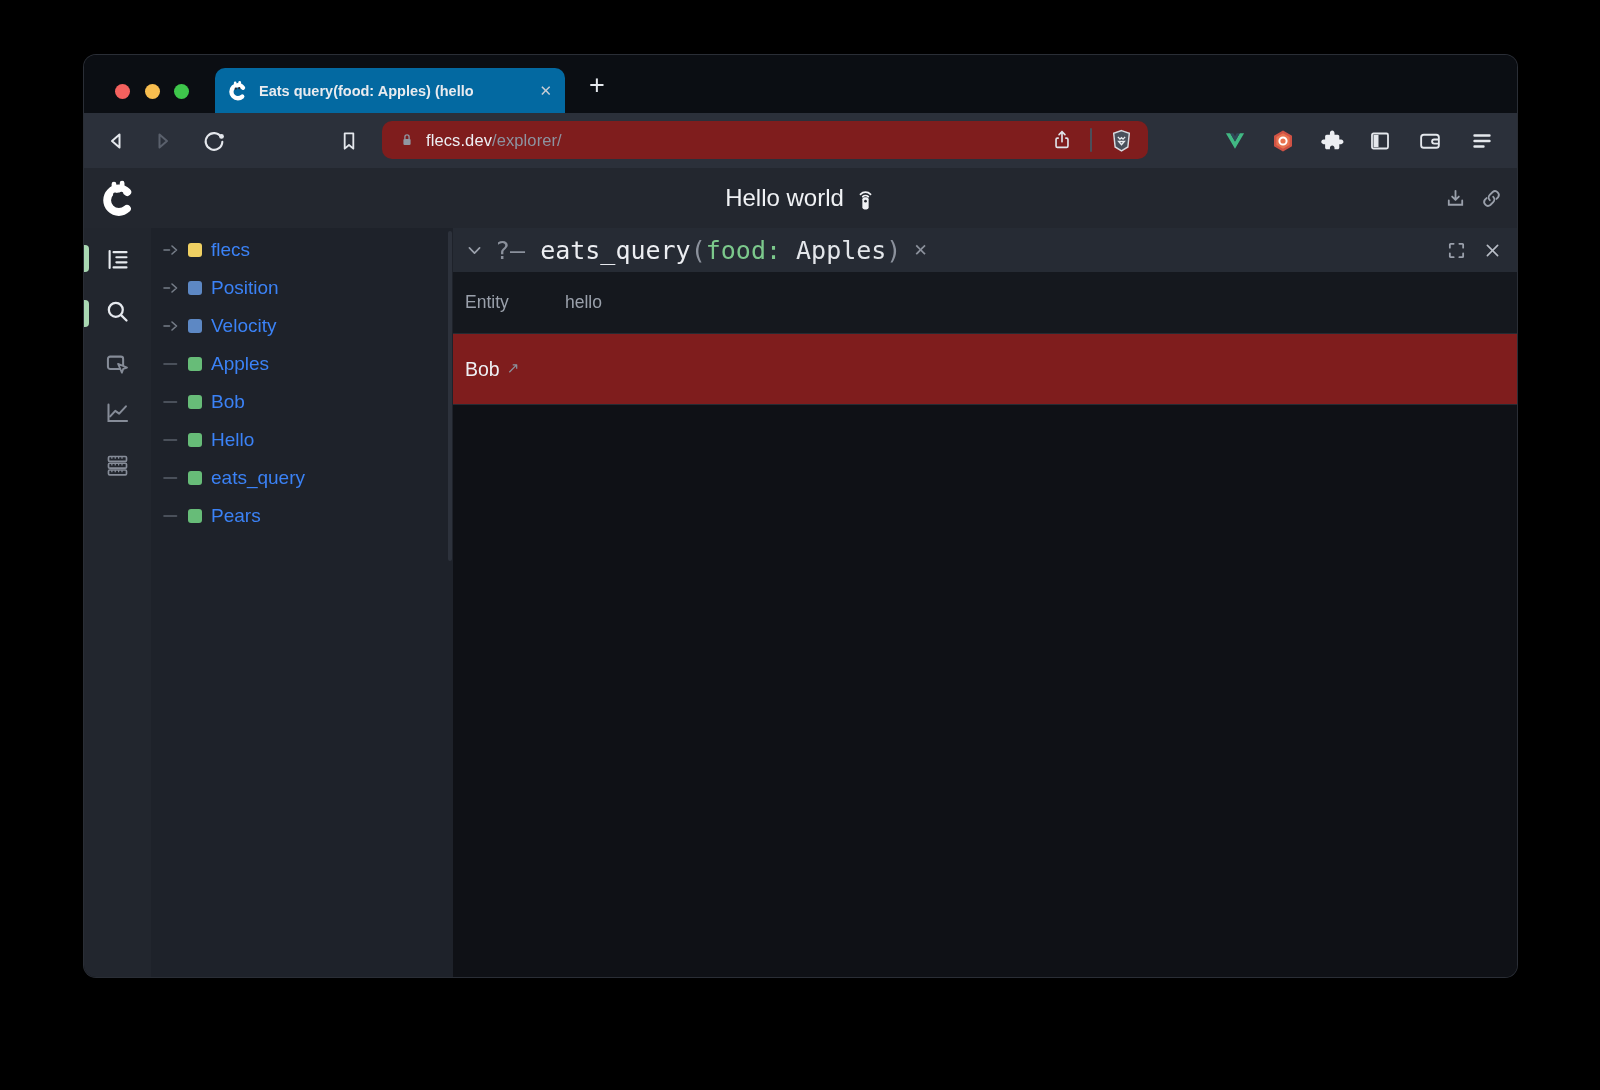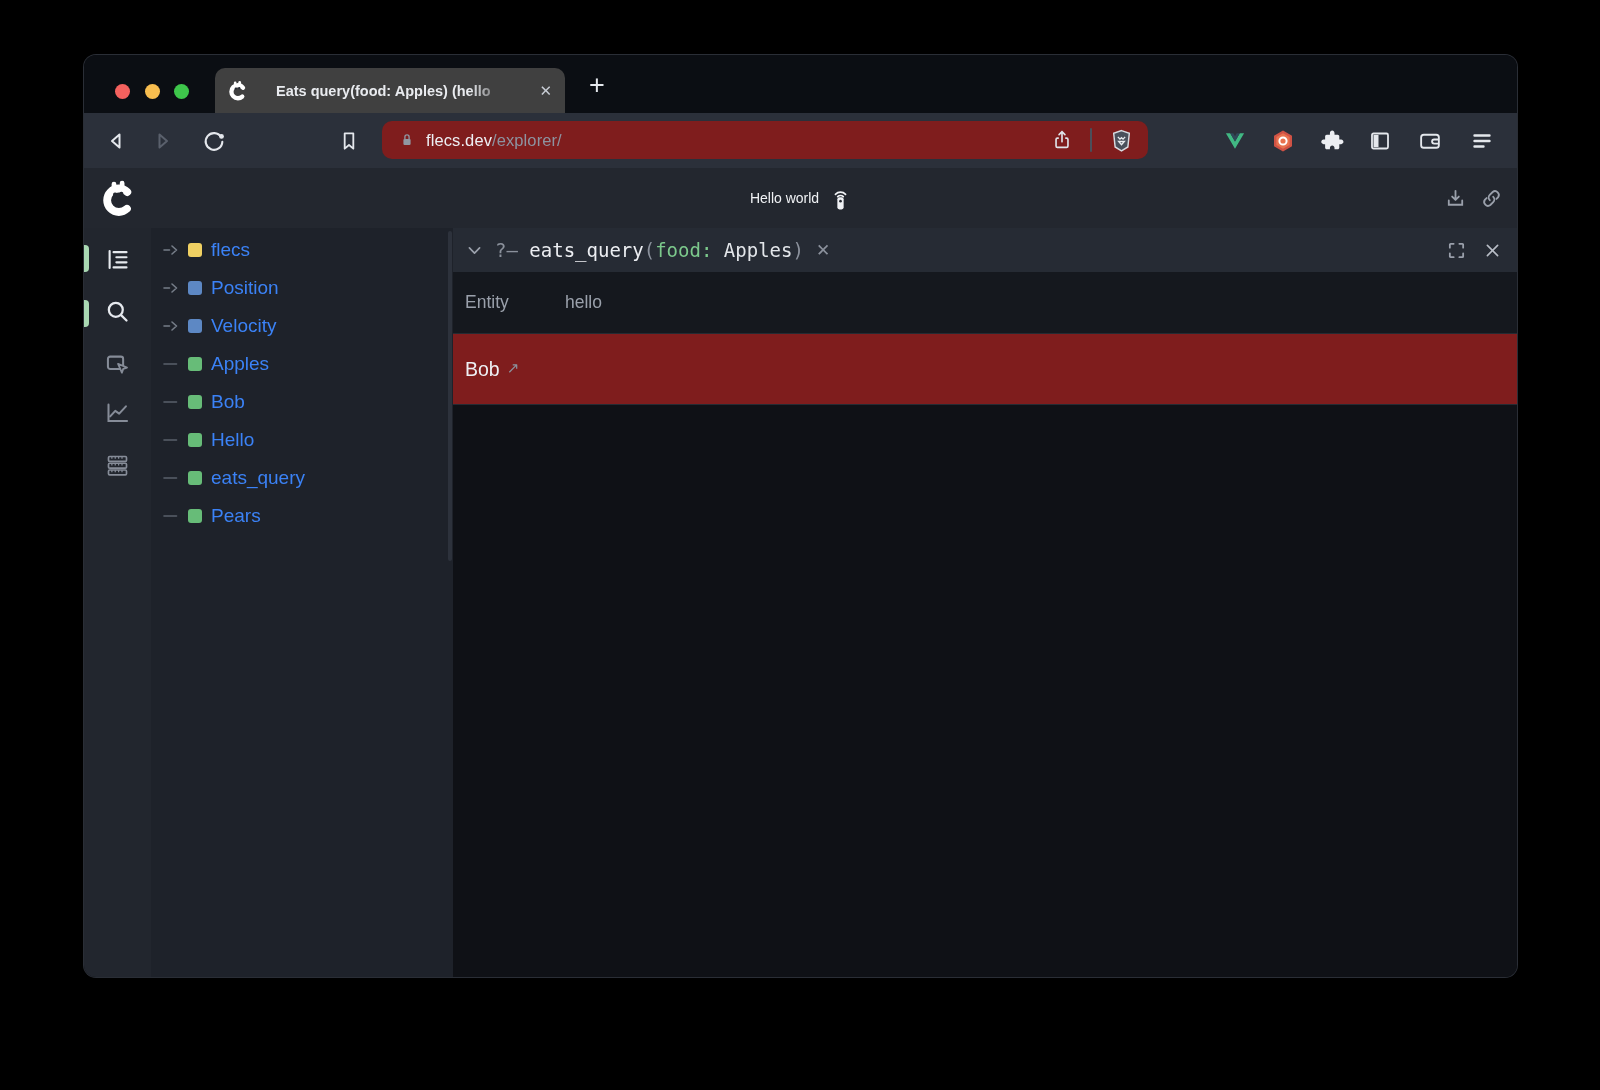--- a/index.html
+++ b/index.html
@@ -4,61 +4,61 @@
 <style>
   * { margin:0; padding:0; box-sizing:border-box; }
   html,body { width:1600px; height:1090px; background:#000; font-family:"Liberation Sans",sans-serif; overflow:hidden; }
   .window { position:absolute; left:84px; top:55px; width:1433px; height:922px; background:#0f1116;
             border-radius:12px; overflow:hidden; box-shadow:0 0 0 1px #2a2e36; }
 
   
   .tabbar { position:relative; height:58px; background:#0b0e13; }
   .traffic { position:absolute; width:15px; height:15px; border-radius:50%; top:29px; }
   .t-red{ left:31px; background:#f4615e; } .t-yellow{ left:61px; background:#f7bd4f; } .t-green{ left:90px; background:#3ec64b; }
-  .tab { position:absolute; left:131px; top:13px; width:350px; height:45px; background:#404040;
-         border-radius:10px 10px 0 0; display:flex; align-items:center; padding:0 13px; gap:27px; }
+  .tab { position:absolute; left:131px; top:13px; width:350px; height:45px; background:#0369a1;
+         border-radius:10px 10px 0 0; display:flex; align-items:center; padding:0 13px; gap:10px; }
   .tab-title { flex:1; color:#e9ebef; font-size:14.5px; font-weight:600; white-space:nowrap; overflow:hidden;
                -webkit-mask-image:linear-gradient(90deg,#000 82%,transparent 98%); mask-image:linear-gradient(90deg,#000 82%,transparent 98%); }
   .tab-close { color:#c7ccd4; font-size:15px; cursor:default; }
   .newtab { position:absolute; left:505px; top:15px; color:#e4e7ec; font-size:27px; font-weight:300; }
 
   
   .toolbar { position:relative; height:55px; background:#2b303a; }
   .toolbar svg, .appheader svg { display:block; }
   .tb { position:absolute; top:50%; transform:translate(-50%,-50%); }
   .urlpill { position:absolute; left:298px; top:8px; width:766px; height:38px; background:#7f1d1d; border-radius:10px;
              display:flex; align-items:center; padding:0 16px; }
   .url { font-size:16.5px; margin-left:10px; letter-spacing:.1px; }
   .url .host { color:#edeff3; font-weight:500; } .url .path { color:#8d93a0; }
   .pill-right { position:absolute; right:14px; top:0; height:38px; display:flex; align-items:center; gap:17px; }
   .vdivider { width:2px; height:24px; background:#4a4f5a; border-radius:1px; }
 
   
   .appheader { position:relative; height:60px; background:#23272f; }
   .logo { position:absolute; left:17px; top:11px; }
   .apptitle { position:absolute; left:0; right:0; top:0; height:60px; display:flex; align-items:center; justify-content:center; gap:11px; }
-  .apptitle span { color:#f0f2f5; font-size:14px; font-weight:400; }
+  .apptitle span { color:#f0f2f5; font-size:24px; font-weight:400; }
   .hdr-right { position:absolute; right:14px; top:0; height:60px; display:flex; align-items:center; gap:13px; }
 
   
   .bodyrow { display:flex; height:749px; }
   .iconbar { position:relative; width:67px; background:#22262e; flex:none; }
   .pill { position:absolute; left:0; width:5px; height:27px; background:#a9d8b2; border-radius:0 4px 4px 0; }
   .sb-ic { position:absolute; left:20px; }
 
   .tree { position:relative; width:302px; background:#1e222a; flex:none; padding-top:3px; }
   .tree-row { height:38px; display:flex; align-items:center; padding-left:12px; gap:9px; }
   .tprefix { width:16px; height:16px; flex:none; }
   .square { width:14px; height:14px; border-radius:3px; flex:none; }
   .tlabel { color:#3b82f6; font-size:19px; }
   .tree-thumb { position:absolute; right:1px; top:3px; width:4px; height:330px; background:#2d323c; border-radius:2px; }
 
   .main { flex:1; background:#0f1116; display:flex; flex-direction:column; }
   .querybar { position:relative; height:44px; background:#262b34; display:flex; align-items:center; padding:0 13px; flex:none; }
-  .qtext { font-family:"DejaVu Sans Mono",monospace; font-size:19px; white-space:pre; margin-left:12px; }
+  .qtext { font-family:"DejaVu Sans Mono",monospace; font-size:25px; white-space:pre; margin-left:12px; }
   .q-dim { color:#8b919c; } .q-name { color:#eceef2; } .q-param { color:#7cc98c; } .q-arg { color:#e3e6ea; }
   .q-close { color:#8b919c; font-size:17px; margin-left:12px; font-family:"DejaVu Sans",sans-serif; }
   .qbar-right { position:absolute; right:16px; top:0; height:44px; display:flex; align-items:center; gap:18px; }
 
   .thead { height:62px; background:#15181e; border-bottom:1px solid #262b33; display:grid; grid-template-columns:100px 1fr;
            align-items:center; padding-left:12px; color:#9aa0ab; font-size:17.5px; flex:none; }
   .trow { height:71px; background:#7f1d1d; border-bottom:1px solid #262b33; display:grid; grid-template-columns:100px 1fr;
           align-items:center; padding-left:12px; color:#eef0f4; font-size:19.5px; font-weight:500; flex:none; }
   .cell-link { display:inline-block; color:#8b919c; font-size:15px; margin-left:7px; transform:translateY(-3px); font-weight:400; }
 </style>

